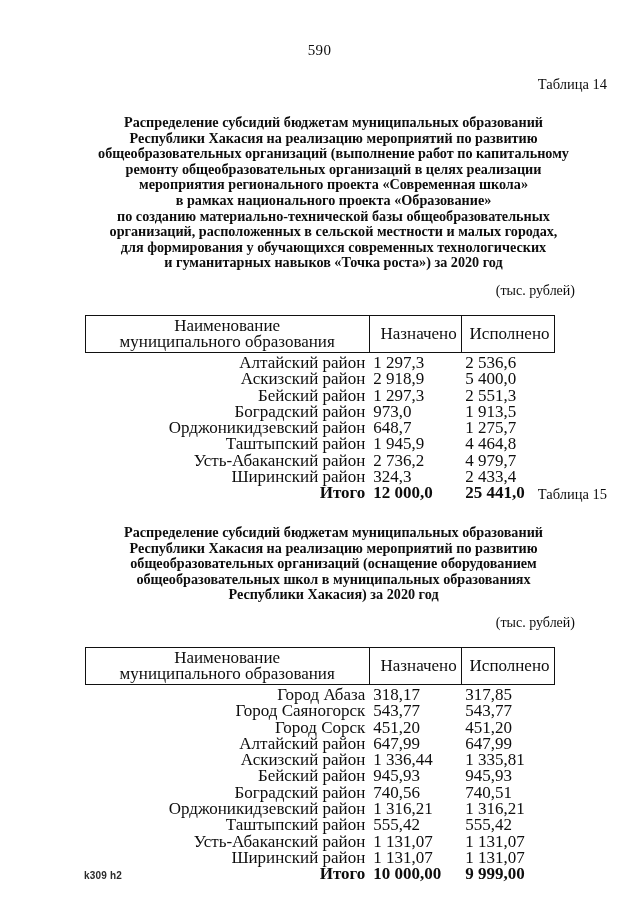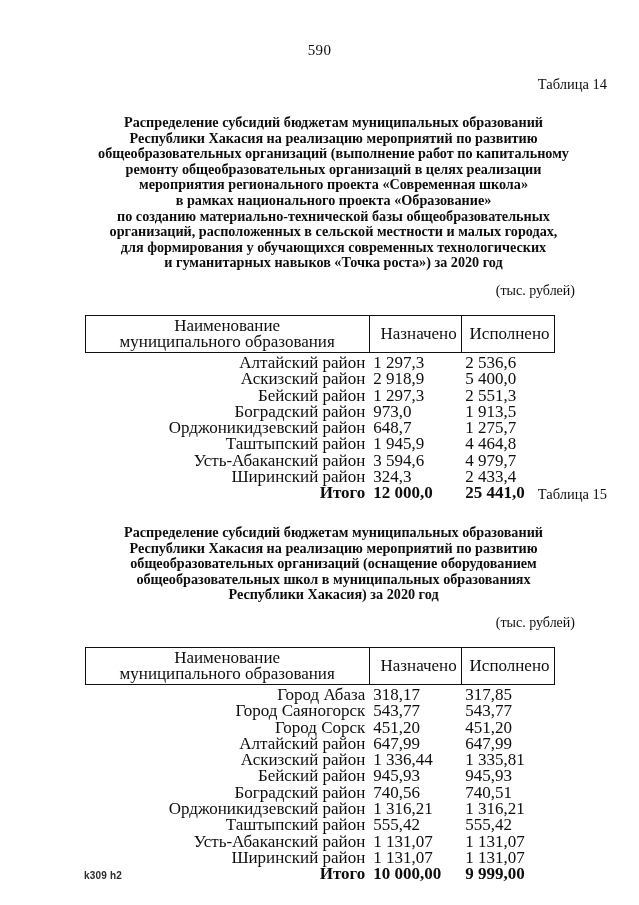--- a/index.html
+++ b/index.html
@@ -159,21 +159,21 @@
             <td class="c-num">648,7</td>
             <td class="c-num">1 275,7</td>
           </tr>
           <tr>
             <td class="c-name">Таштыпский район</td>
             <td class="c-num">1 945,9</td>
             <td class="c-num">4 464,8</td>
           </tr>
           <tr>
             <td class="c-name">Усть-Абаканский район</td>
-            <td class="c-num">3 594,6</td>
+            <td class="c-num">2 736,2</td>
             <td class="c-num">4 979,7</td>
           </tr>
           <tr>
             <td class="c-name">Ширинский район</td>
             <td class="c-num">324,3</td>
             <td class="c-num">2 433,4</td>
           </tr>
           <tr class="total-row">
             <td class="c-name">Итого</td>
             <td class="c-num">12 000,0</td>

